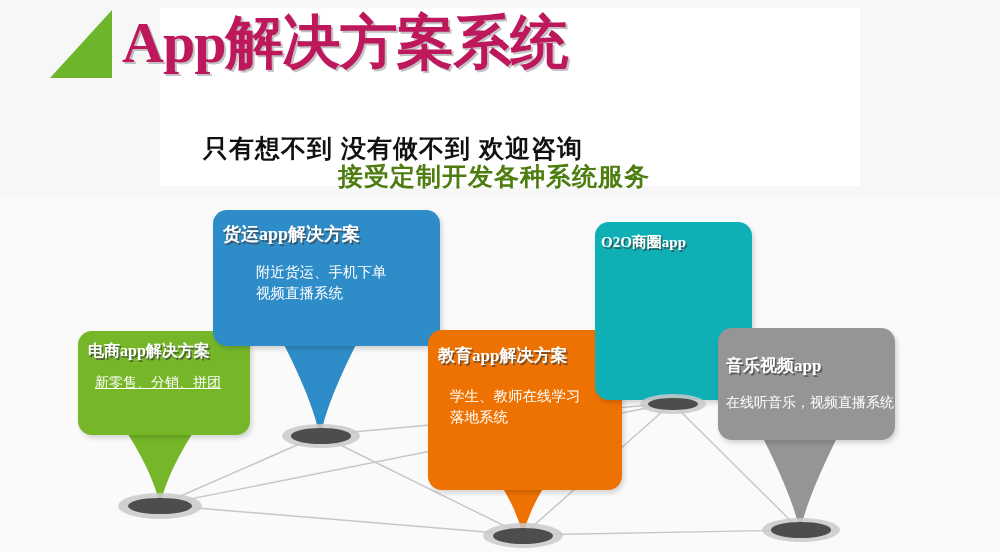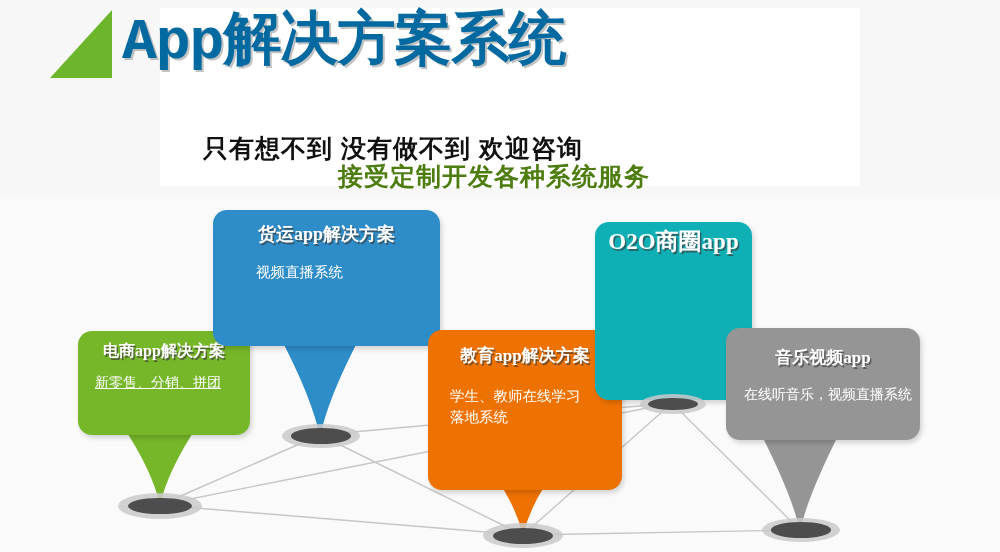--- a/index.html
+++ b/index.html
@@ -21,25 +21,25 @@
     position:absolute;left:0;top:0;width:1000px;height:196px;
     background:#f7f7f7;
   }
   .green-wedge{
     position:absolute;left:50px;top:10px;width:62px;height:68px;
     background:#6db52b;
     clip-path:polygon(0% 100%,100% 0%,100% 100%);
   }
   .title{
     position:absolute;left:122px;top:8px;
-    font-family:Liberation Mono, monospace;
+    font-family:Liberation Serif, serif;
     font-weight:bold;
     font-size:58px;
     line-height:70px;
-    color:#0369a1;
+    color:#be185d;
     letter-spacing:-1px;
     white-space:nowrap;
     text-shadow:2px 2px 0 rgba(120,120,120,.45);
   }
   .subtitle-1{
     position:absolute;left:203px;top:132px;
     font-size:25px;font-weight:bold;color:#111;
     letter-spacing:1px;white-space:nowrap;
   }
   .subtitle-2{
@@ -53,21 +53,21 @@
   .pin-card{
     position:absolute;
     border-radius:14px;
     box-sizing:border-box;
     box-shadow:2px 3px 5px rgba(0,0,0,.16);
   }
   .pin-title{
     font-family:"Liberation Serif","DejaVu Serif",serif;
     font-weight:bold;
     color:#ffffff;
-    text-align:center;
+    text-align:left;
     text-shadow:1.5px 1.5px 0 rgba(60,60,60,.65);
     white-space:nowrap;
   }
   .pin-body{
     color:#ffffff;
     line-height:1.45;
   }
   .pin-body div{white-space:nowrap;}
   .pin-base{position:absolute;}
   .base-outer{
@@ -124,20 +124,21 @@
     </div>
   </div>
 
   <div class="pin">
     <svg width="1000" height="552" style="position:absolute;left:0;top:0;">
       <path d="M280 337 Q312 398 320 437 Q328 398 360 337 Z" fill="#2e8cc8"></path>
     </svg>
     <div class="pin-card" style="left:213px;top:210px;width:227px;height:136px;background:#2e8cc8;padding:12px 10px 0 10px;">
       <div class="pin-title" style="font-size:18px;line-height:24px;">货运app解决方案</div>
       <div class="pin-body" style="font-size:14.5px;margin-top:16px;padding-left:33px;">
+        <div>附近货运、手机下单</div>
         <div>视频直播系统</div>
       </div>
     </div>
     <div class="pin-base" style="left:282px;top:424px;width:78px;height:24px;">
       <div class="base-outer"></div>
       <div class="base-inner"></div>
     </div>
   </div>
 
   <div class="pin">
@@ -156,33 +157,33 @@
       <div class="base-inner"></div>
     </div>
   </div>
 
   <div class="pin">
     <svg width="1000" height="552" style="position:absolute;left:0;top:0;">
       <path d="M638 392 Q665 370 672 404 Q679 370 706 392 Z" fill="#0eb0b5"></path>
       <path d="M640 390 Q666 365 672 404 Q678 365 704 390 Z" fill="#0eb0b5"></path>
     </svg>
     <div class="pin-card" style="left:595px;top:222px;width:157px;height:178px;background:#0eb0b5;padding:8px 6px 0 6px;">
-      <div class="pin-title" style="font-size:23px;line-height:24px;">O2O商圈app</div>
+      <div class="pin-title" style="font-size:15px;line-height:24px;">O2O商圈app</div>
     </div>
     <div class="pin-base" style="left:640px;top:394px;width:66px;height:20px;">
       <div class="base-outer"></div>
       <div class="base-inner"></div>
     </div>
   </div>
 
   <div class="pin">
     <svg width="1000" height="552" style="position:absolute;left:0;top:0;">
       <path d="M760 432 Q792 495 800 531 Q808 495 840 432 Z" fill="#959595"></path>
     </svg>
-    <div class="pin-card" style="left:718px;top:328px;width:194px;height:112px;background:#959595;padding:18px 8px 0 8px;margin-left:8px;">
+    <div class="pin-card" style="left:718px;top:328px;width:177px;height:112px;background:#959595;padding:26px 8px 0 8px;">
       <div class="pin-title" style="font-size:17px;line-height:24px;">音乐视频app</div>
       <div class="pin-body" style="font-size:14px;margin-top:14px;text-align:right;">
         <div>在线听音乐，视频直播系统</div>
       </div>
     </div>
     <div class="pin-base" style="left:762px;top:518px;width:78px;height:24px;">
       <div class="base-outer"></div>
       <div class="base-inner"></div>
     </div>
   </div>

